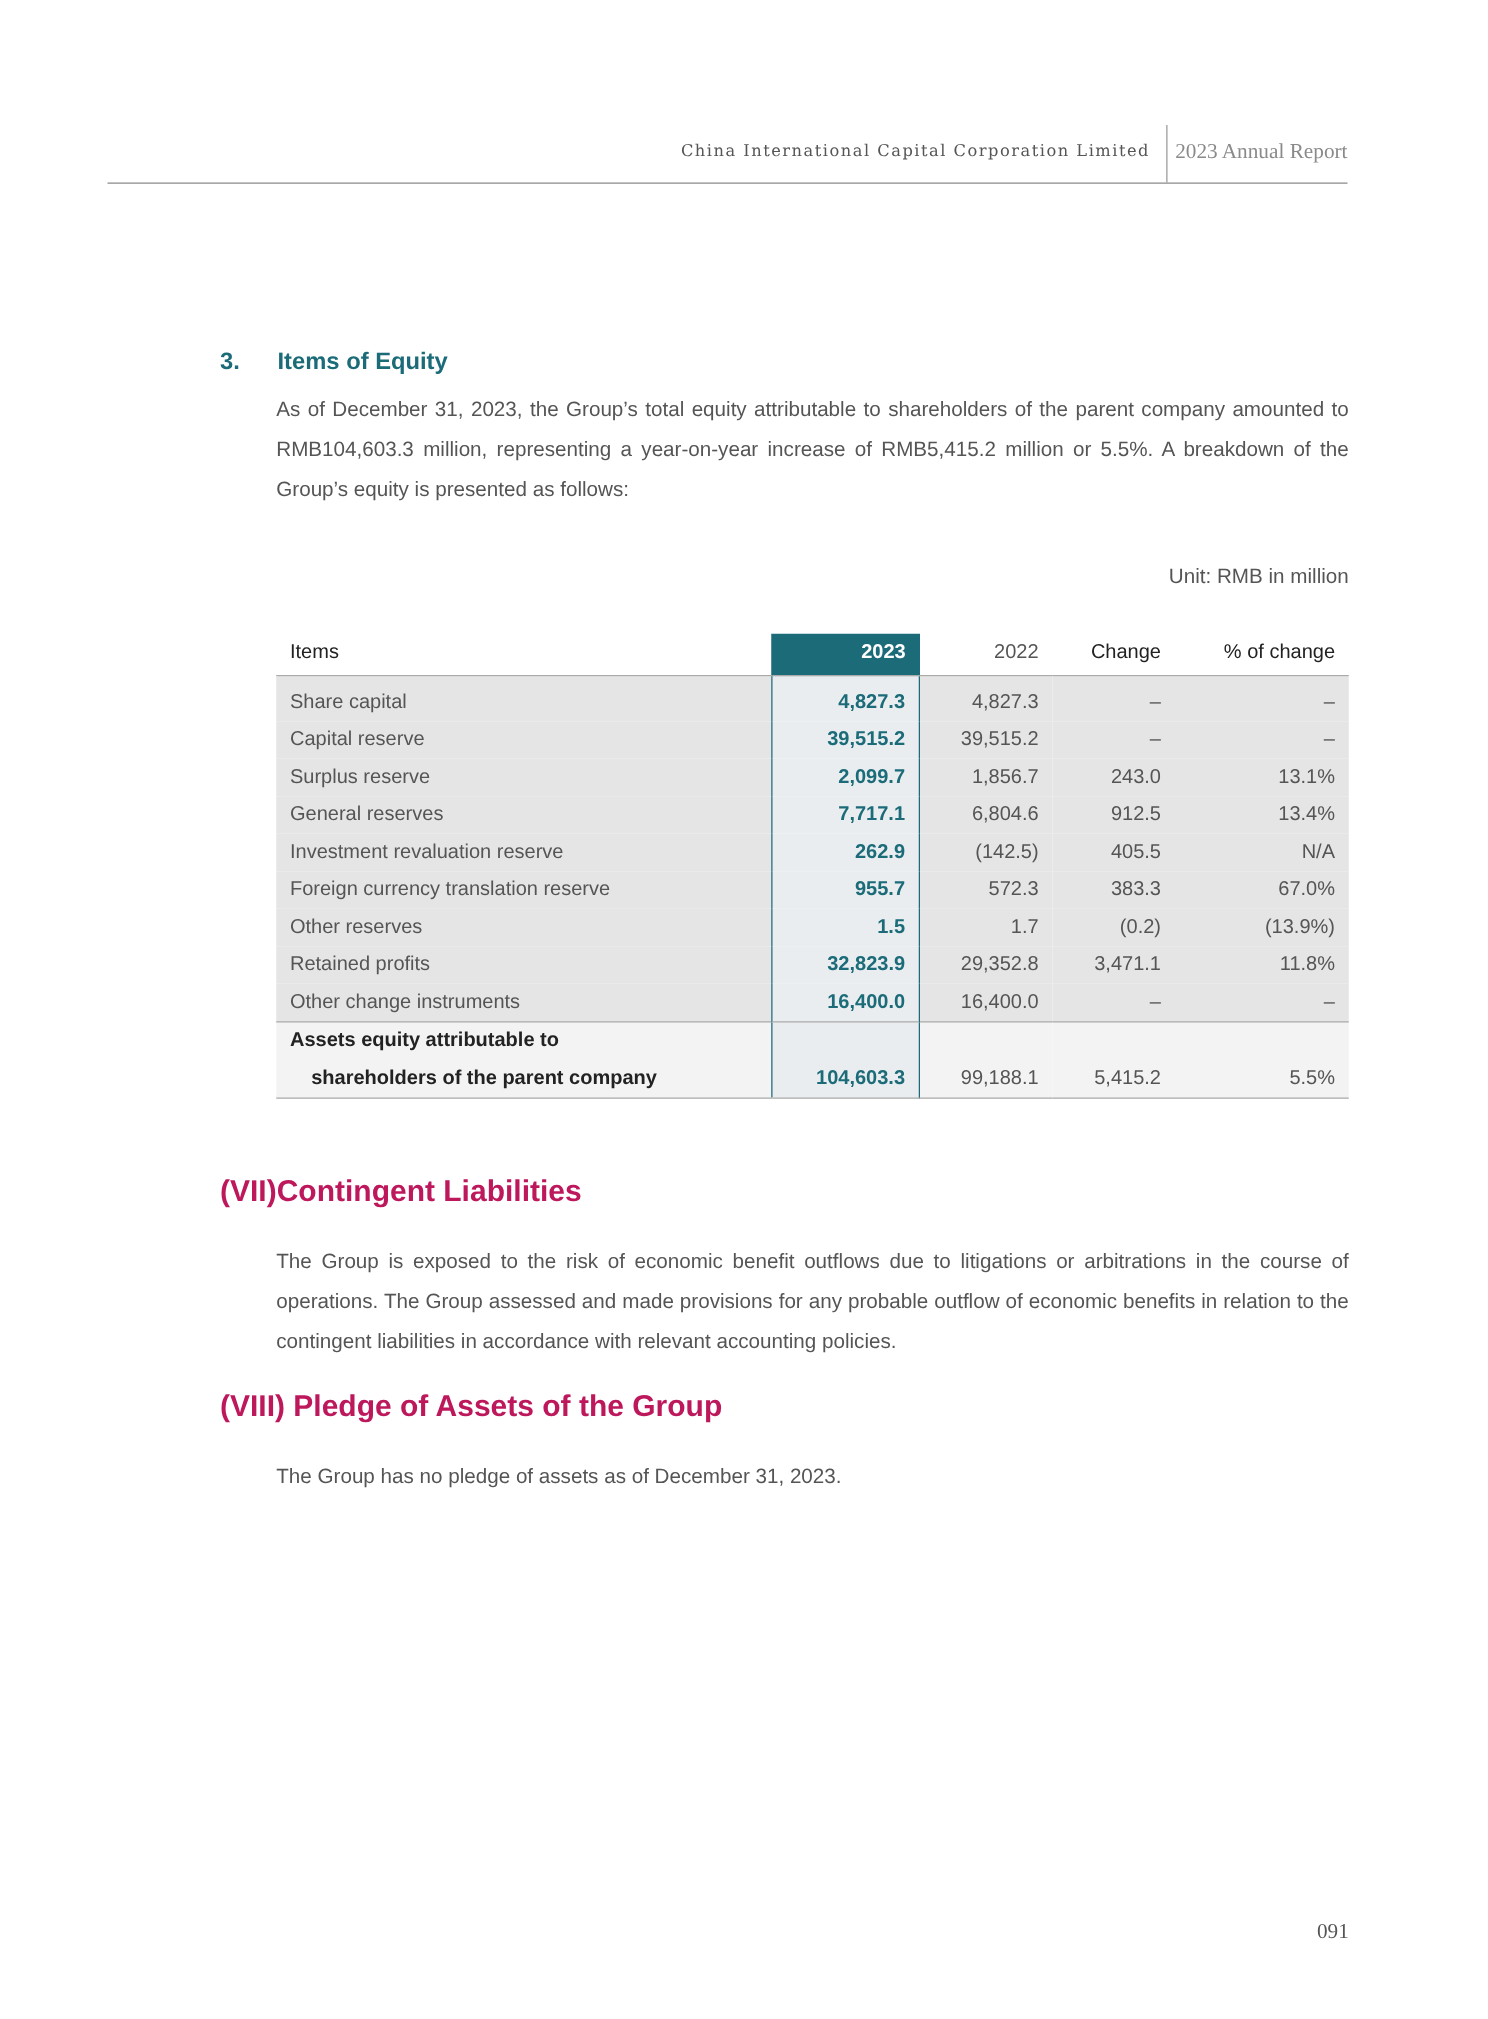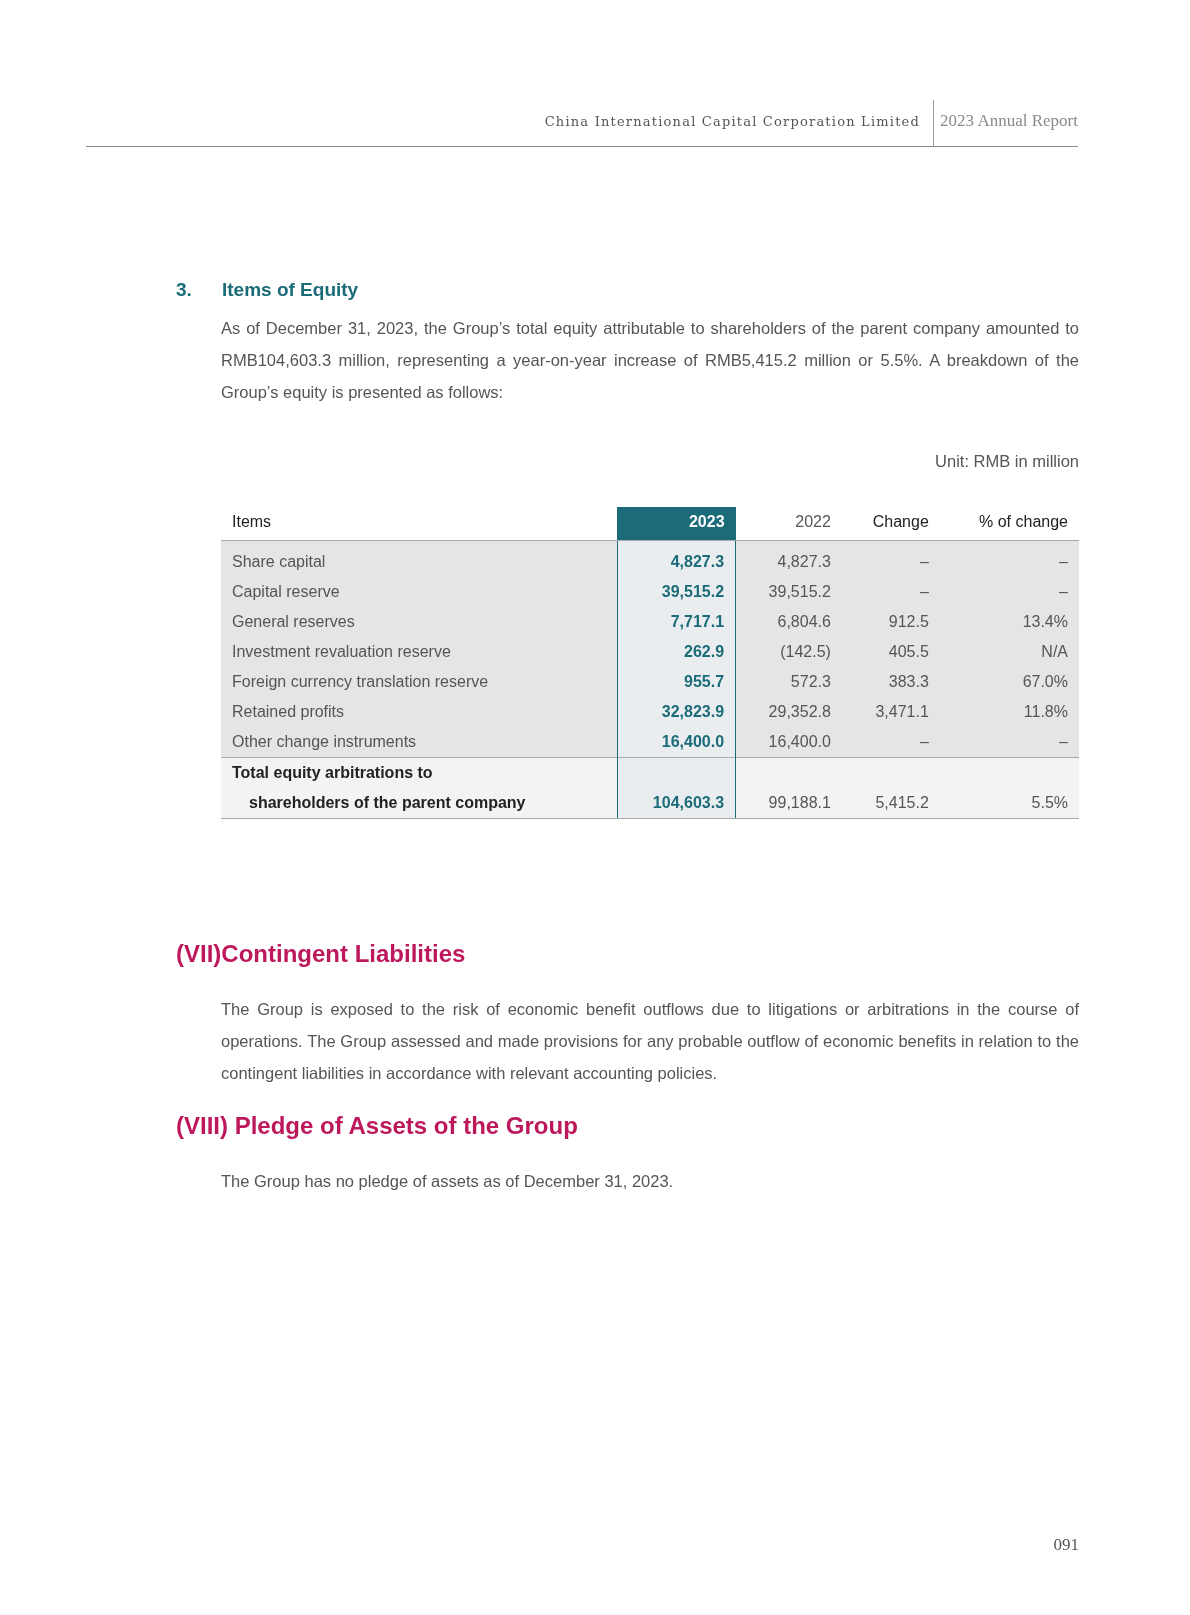--- a/index.html
+++ b/index.html
@@ -72,20 +72,27 @@
         <td>–</td>
       </tr>
       <tr class="data">
         <td>Capital reserve</td>
         <td class="hl">39,515.2</td>
         <td>39,515.2</td>
         <td>–</td>
         <td>–</td>
       </tr>
       <tr class="data">
+        <td>Surplus reserve</td>
+        <td class="hl">2,099.7</td>
+        <td>1,856.7</td>
+        <td>243.0</td>
+        <td>13.1%</td>
+      </tr>
+      <tr class="data">
         <td>General reserves</td>
         <td class="hl">7,717.1</td>
         <td>6,804.6</td>
         <td>912.5</td>
         <td>13.4%</td>
       </tr>
       <tr class="data">
         <td>Investment revaluation reserve</td>
         <td class="hl">262.9</td>
         <td>(142.5)</td>
@@ -93,35 +100,42 @@
         <td>N/A</td>
       </tr>
       <tr class="data">
         <td>Foreign currency translation reserve</td>
         <td class="hl">955.7</td>
         <td>572.3</td>
         <td>383.3</td>
         <td>67.0%</td>
       </tr>
       <tr class="data">
+        <td>Other reserves</td>
+        <td class="hl">1.5</td>
+        <td>1.7</td>
+        <td>(0.2)</td>
+        <td>(13.9%)</td>
+      </tr>
+      <tr class="data">
         <td>Retained profits</td>
         <td class="hl">32,823.9</td>
         <td>29,352.8</td>
         <td>3,471.1</td>
         <td>11.8%</td>
       </tr>
       <tr class="data">
         <td>Other change instruments</td>
         <td class="hl">16,400.0</td>
         <td>16,400.0</td>
         <td>–</td>
         <td>–</td>
       </tr>
       <tr class="total">
-      <td class="lbl">Total equity arbitrations to</td>
+      <td class="lbl">Assets equity attributable to</td>
       <td class="hl"></td>
       <td></td>
         <td></td>
         <td></td>
     </tr>
     <tr class="total last">
       <td class="lbl indent">shareholders of the parent company</td>
       <td class="hl">104,603.3</td>
       <td>99,188.1</td>
       <td>5,415.2</td>

